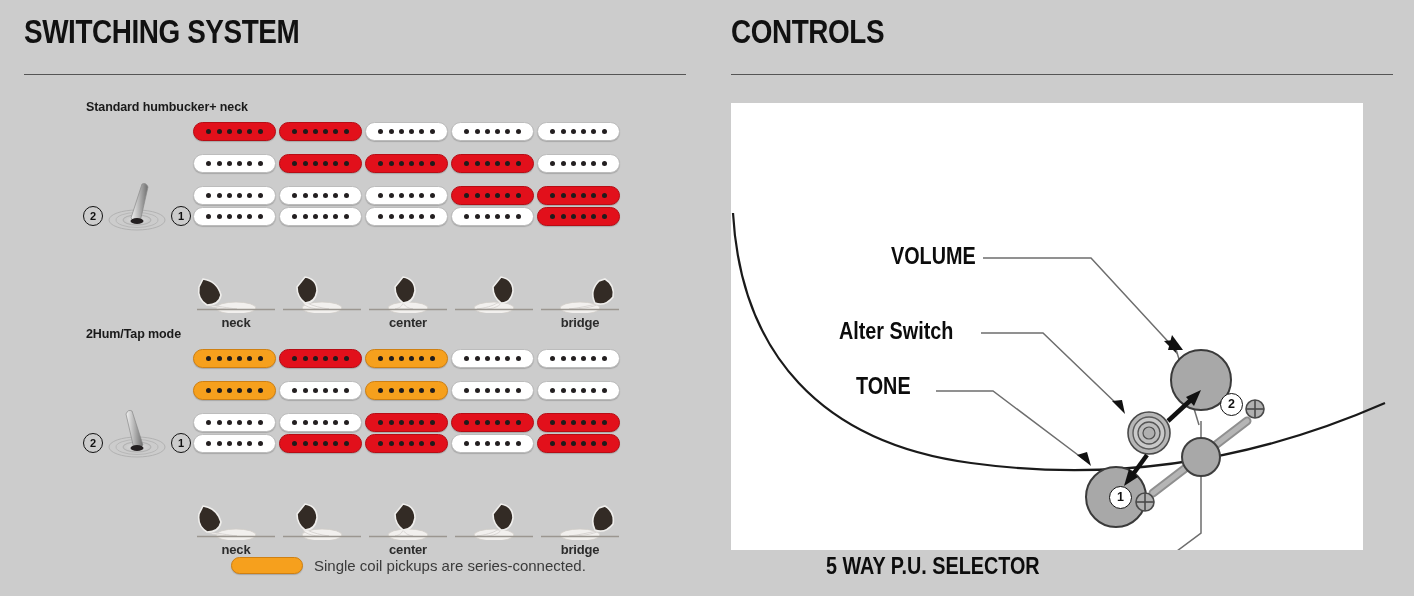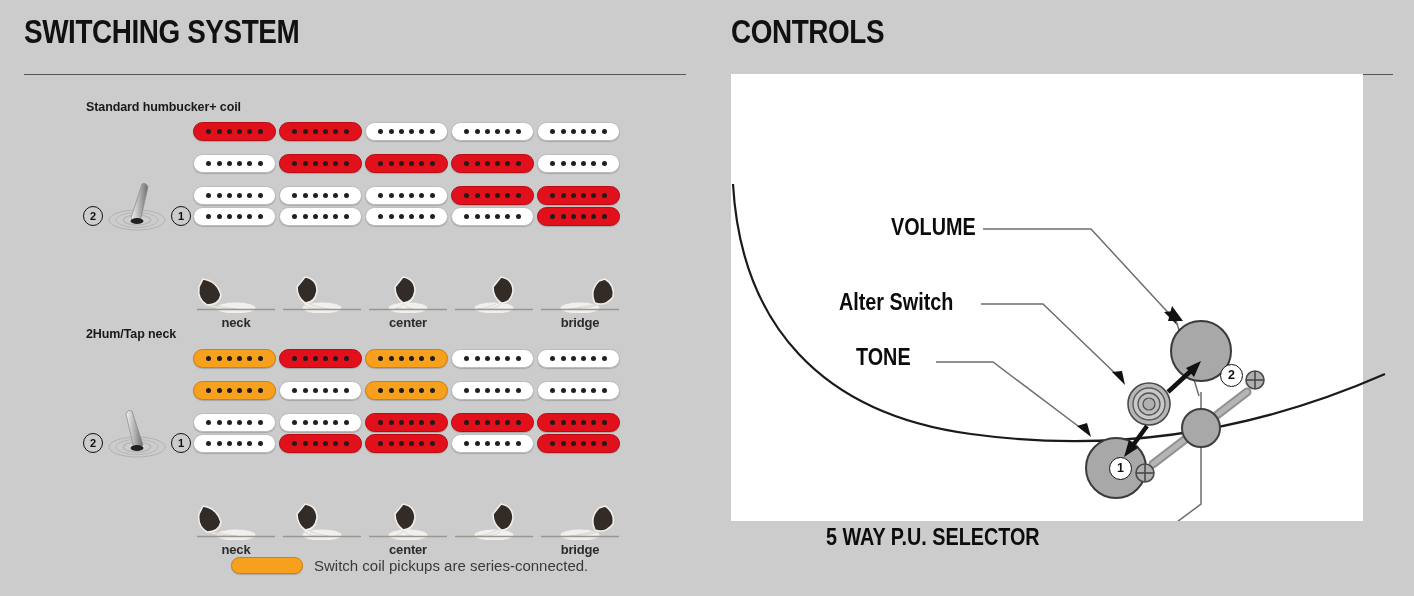--- a/index.html
+++ b/index.html
@@ -122,21 +122,21 @@
     display: flex; align-items: center; gap: 11px;
   }
   #legend .pu-bar { position: relative; width: 72px; height: 17px; }
   #legend-text {
     font-size: 15px; color: #3a3a3a; white-space: nowrap;
   }
 
   
   #controls-board {
     position: absolute;
-    left: 24px; top: 74px;
+    left: 24px; top: 103px;
     width: 632px; height: 447px;
     background: #ffffff;
   }
   #controls-svg { position: absolute; left: 0; top: 0; width: 656px; height: 447px; }
 
   .ctl-label {
     position: absolute;
     font-family: "Liberation Sans Narrow", "Liberation Sans", sans-serif;
     font-weight: bold;
     color: #0c0c0c;
@@ -160,21 +160,21 @@
   }
 </style>
 </head>
 <body>
 
 <div class="panel" id="switching-panel">
   <div class="section-title" id="switching-title">SWITCHING SYSTEM</div>
   <hr class="title-rule" id="switching-rule">
 
   <div class="mode-block" id="mode-block-0">
-    <div class="mode-label">Standard humbucker+ coil</div>
+    <div class="mode-label">Standard humbucker+ neck</div>
 
     <div class="toggle-group">
       <div class="toggle-num left">2</div>
       <div class="toggle-num right">1</div>
       <svg class="toggle-art" viewBox="0 0 70 62">
         <defs>
           <linearGradient id="lvrA" x1="0" y1="0" x2="1" y2="0">
             <stop offset="0" stop-color="#f2f2f2"></stop>
               <stop offset="0.45" stop-color="#b9b9b9"></stop>
             <stop offset="1" stop-color="#6e6e6e"></stop>
@@ -437,21 +437,21 @@
             <path d="M60 29 C 50 31, 42 33, 32 34 L 32 34 C 46 34, 56 32, 62 29 Z" fill="#f4f2f0" stroke="#d2cecb" stroke-width="0.8"></path>
             <path d="M68 4 Q78 10 76 22 Q68 32 58 28 Q52 16 62 6 Z" fill="#332b25" stroke="#efeeec" stroke-width="1.6"></path>
             <line x1="4" y1="34.5" x2="82" y2="34.5" stroke="#9b9690" stroke-width="1.4"></line>
           </svg>
           <div class="blade-label">bridge</div>
         </div>
       </div>
   </div>
 
   <div class="mode-block" id="mode-block-1">
-    <div class="mode-label">2Hum/Tap neck</div>
+    <div class="mode-label">2Hum/Tap mode</div>
 
     <div class="toggle-group">
       <div class="toggle-num left">2</div>
       <div class="toggle-num right">1</div>
       <svg class="toggle-art" viewBox="0 0 70 62">
         <defs>
           <linearGradient id="lvrB" x1="0" y1="0" x2="1" y2="0">
             <stop offset="0" stop-color="#f2f2f2"></stop>
               <stop offset="0.45" stop-color="#b9b9b9"></stop>
             <stop offset="1" stop-color="#6e6e6e"></stop>
@@ -715,21 +715,21 @@
             <path d="M68 4 Q78 10 76 22 Q68 32 58 28 Q52 16 62 6 Z" fill="#332b25" stroke="#efeeec" stroke-width="1.6"></path>
             <line x1="4" y1="34.5" x2="82" y2="34.5" stroke="#9b9690" stroke-width="1.4"></line>
           </svg>
           <div class="blade-label">bridge</div>
         </div>
       </div>
   </div>
 
   <div id="legend">
     <div class="pu-bar orange" id="legend-swatch"></div>
-    <div id="legend-text">Switch coil pickups are series-connected.</div>
+    <div id="legend-text">Single coil pickups are series-connected.</div>
   </div>
 </div>
 
 <div class="panel" id="controls-panel">
   <div class="section-title" id="controls-title">CONTROLS</div>
   <hr class="title-rule" id="controls-rule">
 
   <div id="controls-board">
     <svg id="controls-svg" viewBox="0 0 656 447">
 

